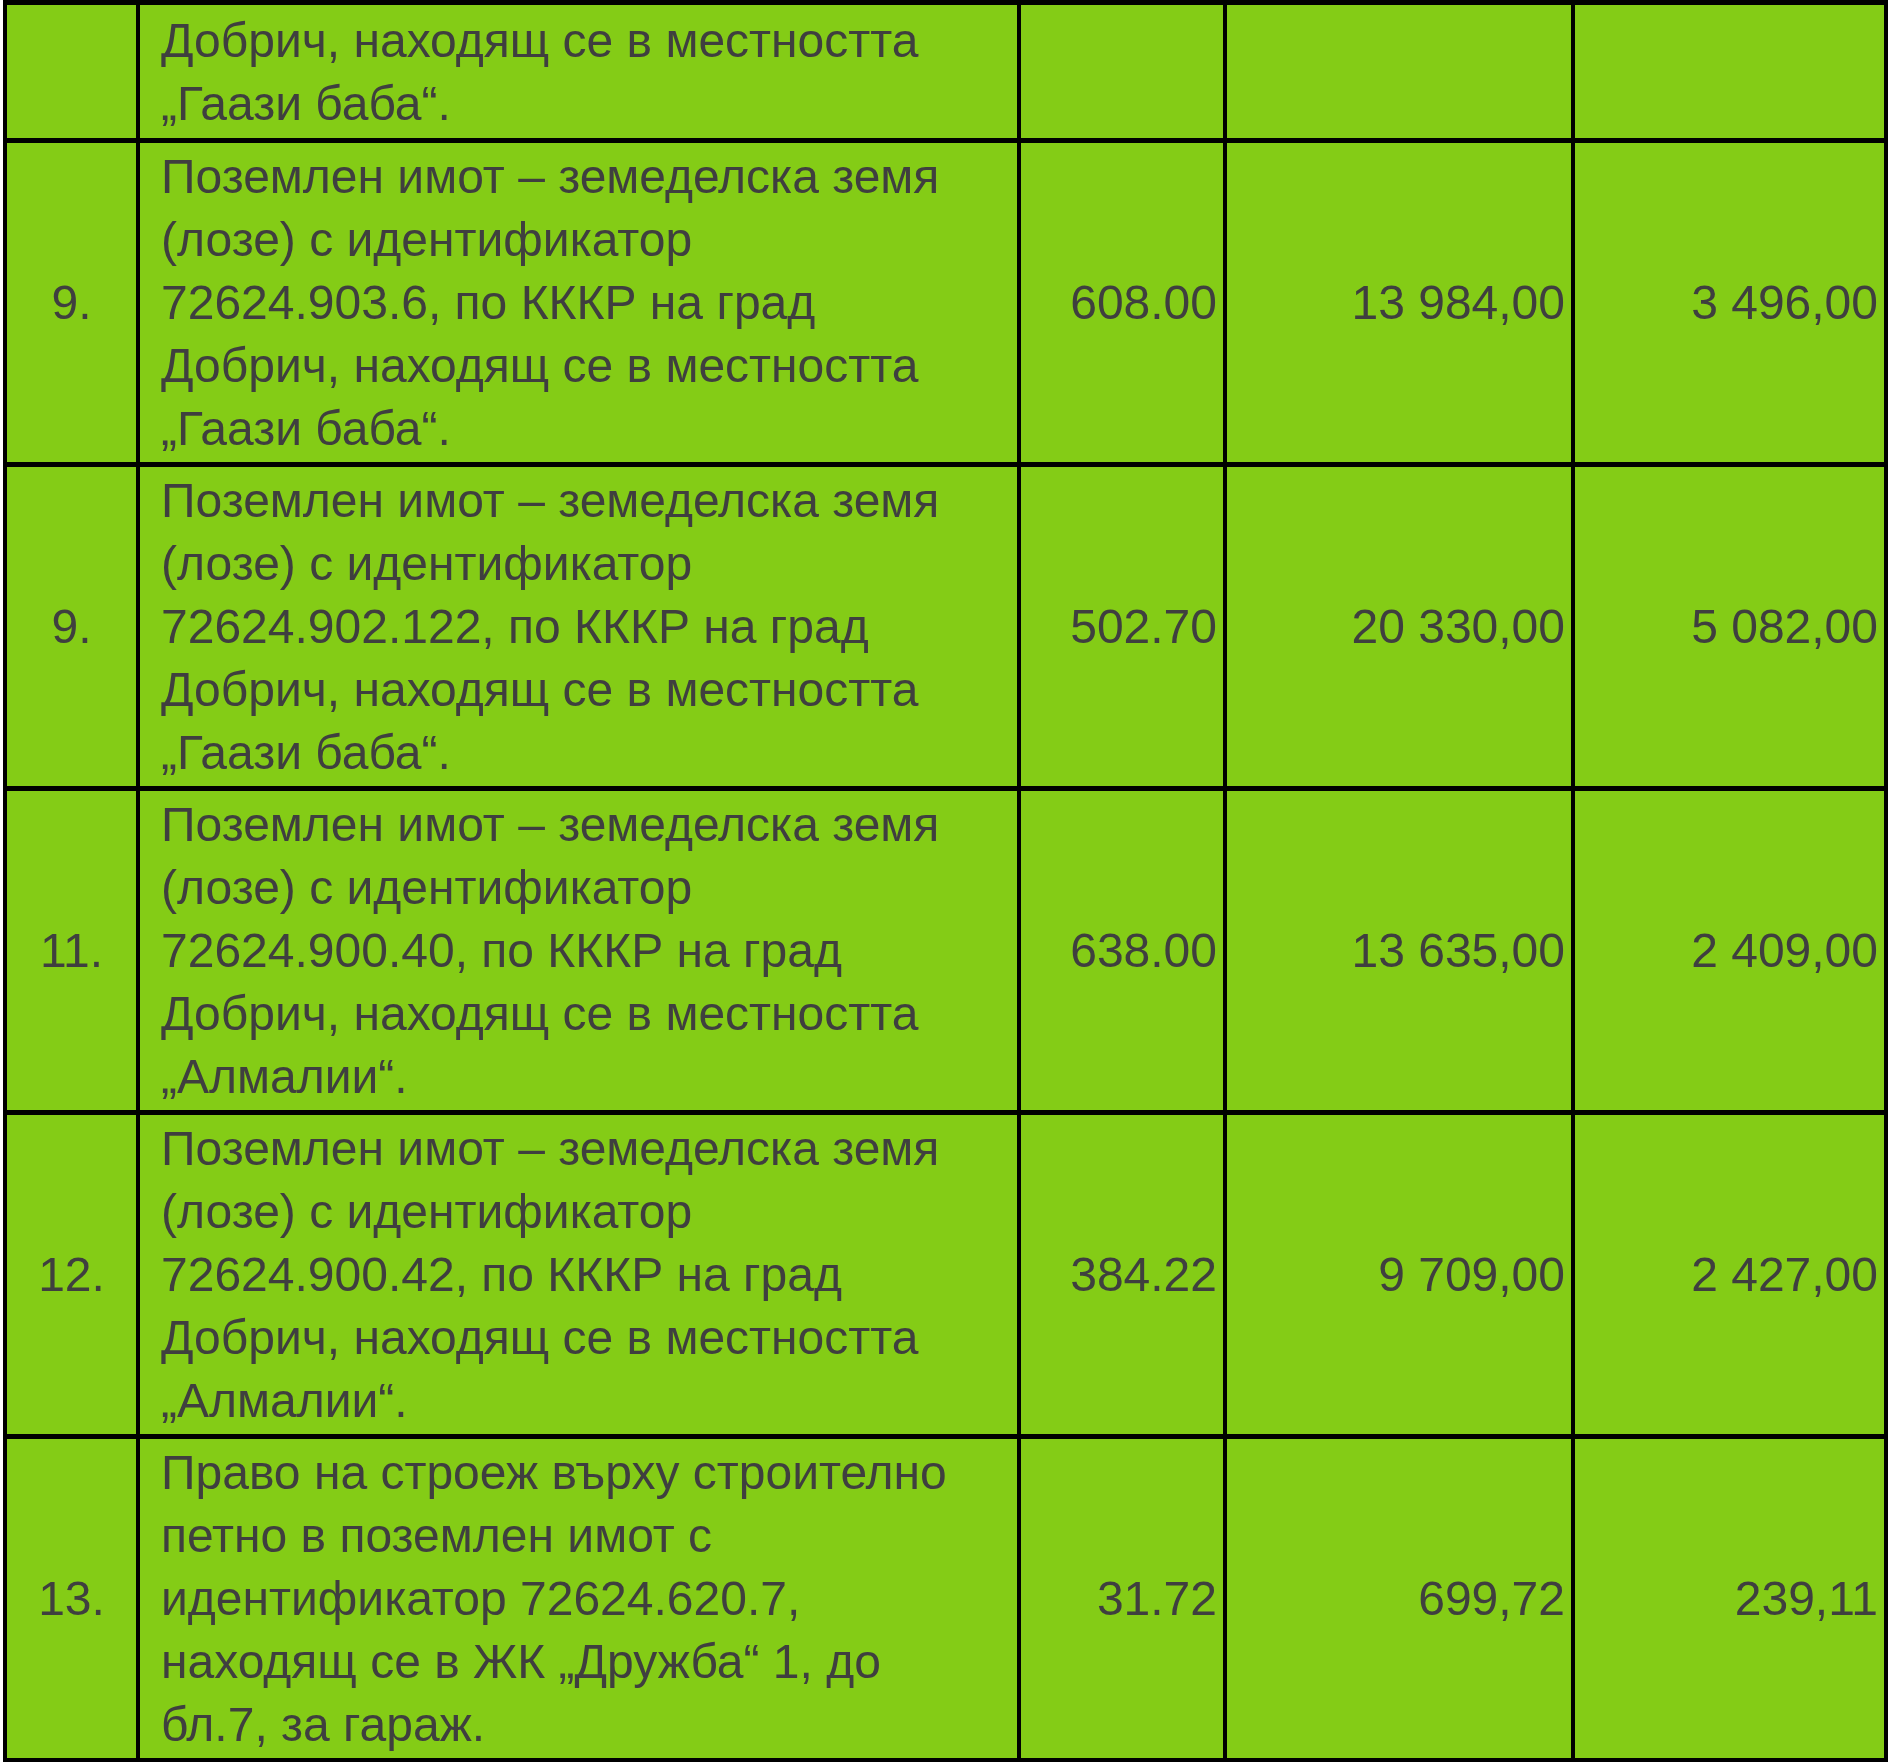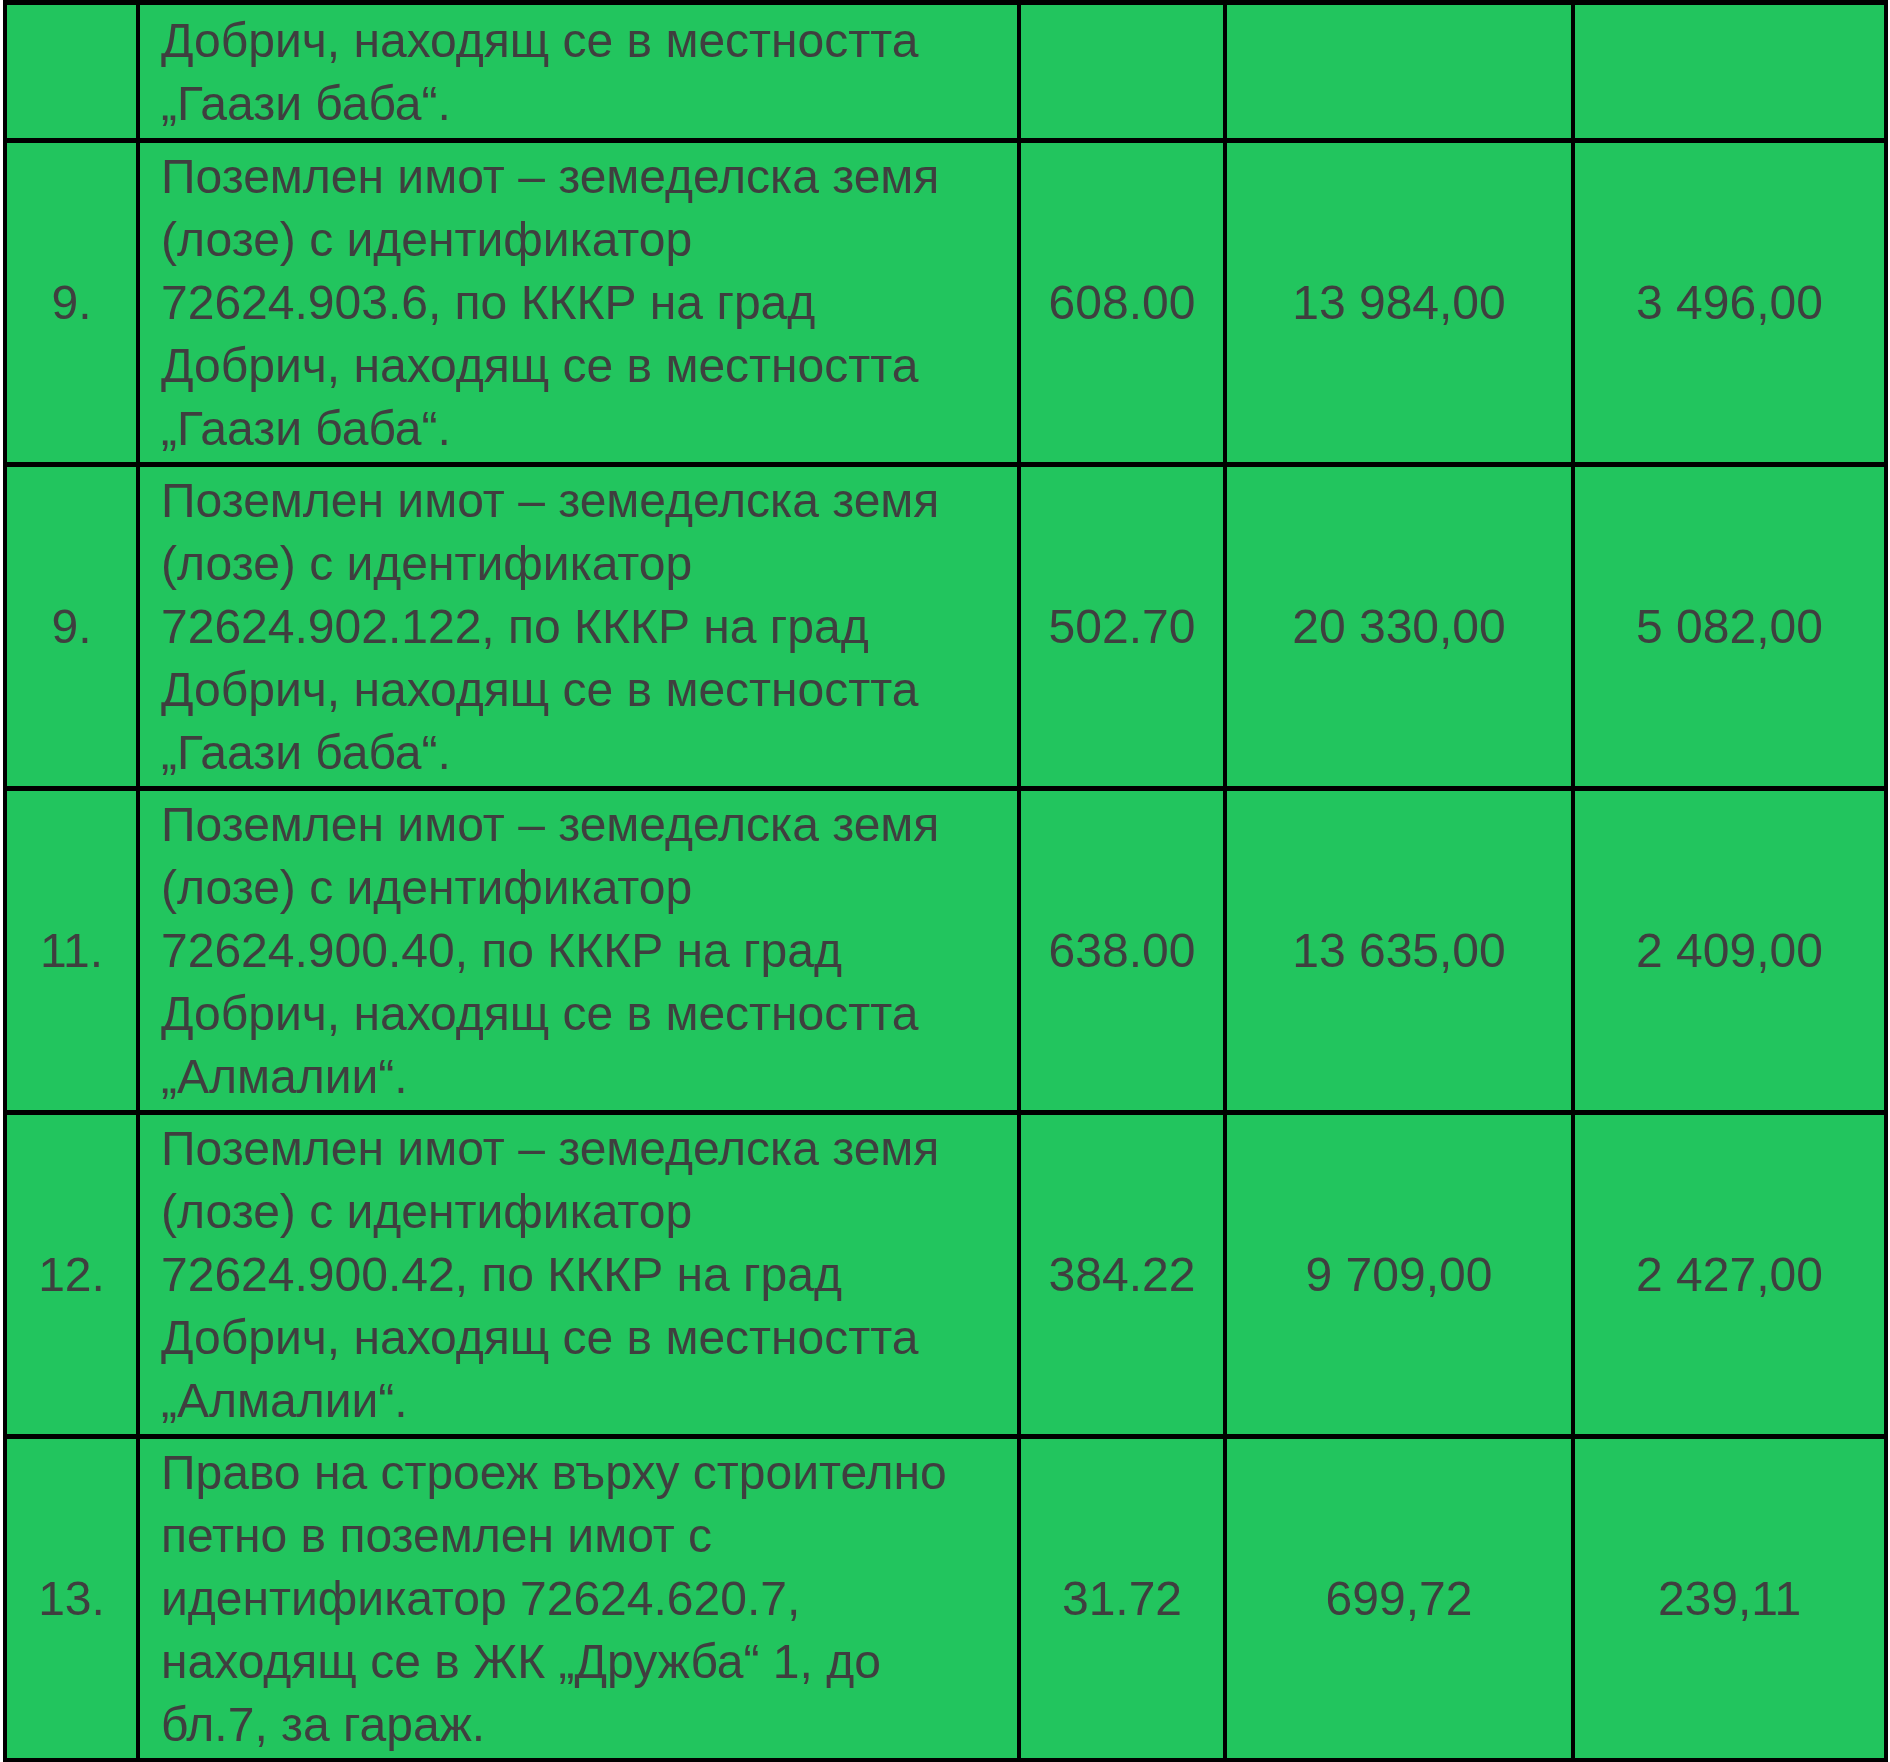--- a/index.html
+++ b/index.html
@@ -33,36 +33,36 @@
   td {
     border-left: 4px solid #000000;
     border-right: 4px solid #000000;
     border-top: 5px solid #000000;
     border-bottom: 5px solid #000000;
     color: #3f3f3f;
     font-size: 48px;
     line-height: 63px;
     vertical-align: middle;
     overflow: hidden;
-    background: #22c55e;
+    background: #84cc16;
   }
   tr { height: 318px; }
   tr.partial { height: 138px; }
 
   td.cell-num {
     text-align: center;
     padding: 0 4px;
   }
   td.cell-desc {
     text-align: left;
     padding: 2px 18px 2px 21px;
     white-space: pre-line;
   }
   td.cell-area, td.cell-am1, td.cell-am2 {
-    text-align: center;
+    text-align: right;
     padding: 0 6px;
     white-space: nowrap;
   }
 </style>
 </head>
 <body>
 
 <div class="page">
   <table class="prop-table">
     <colgroup>

